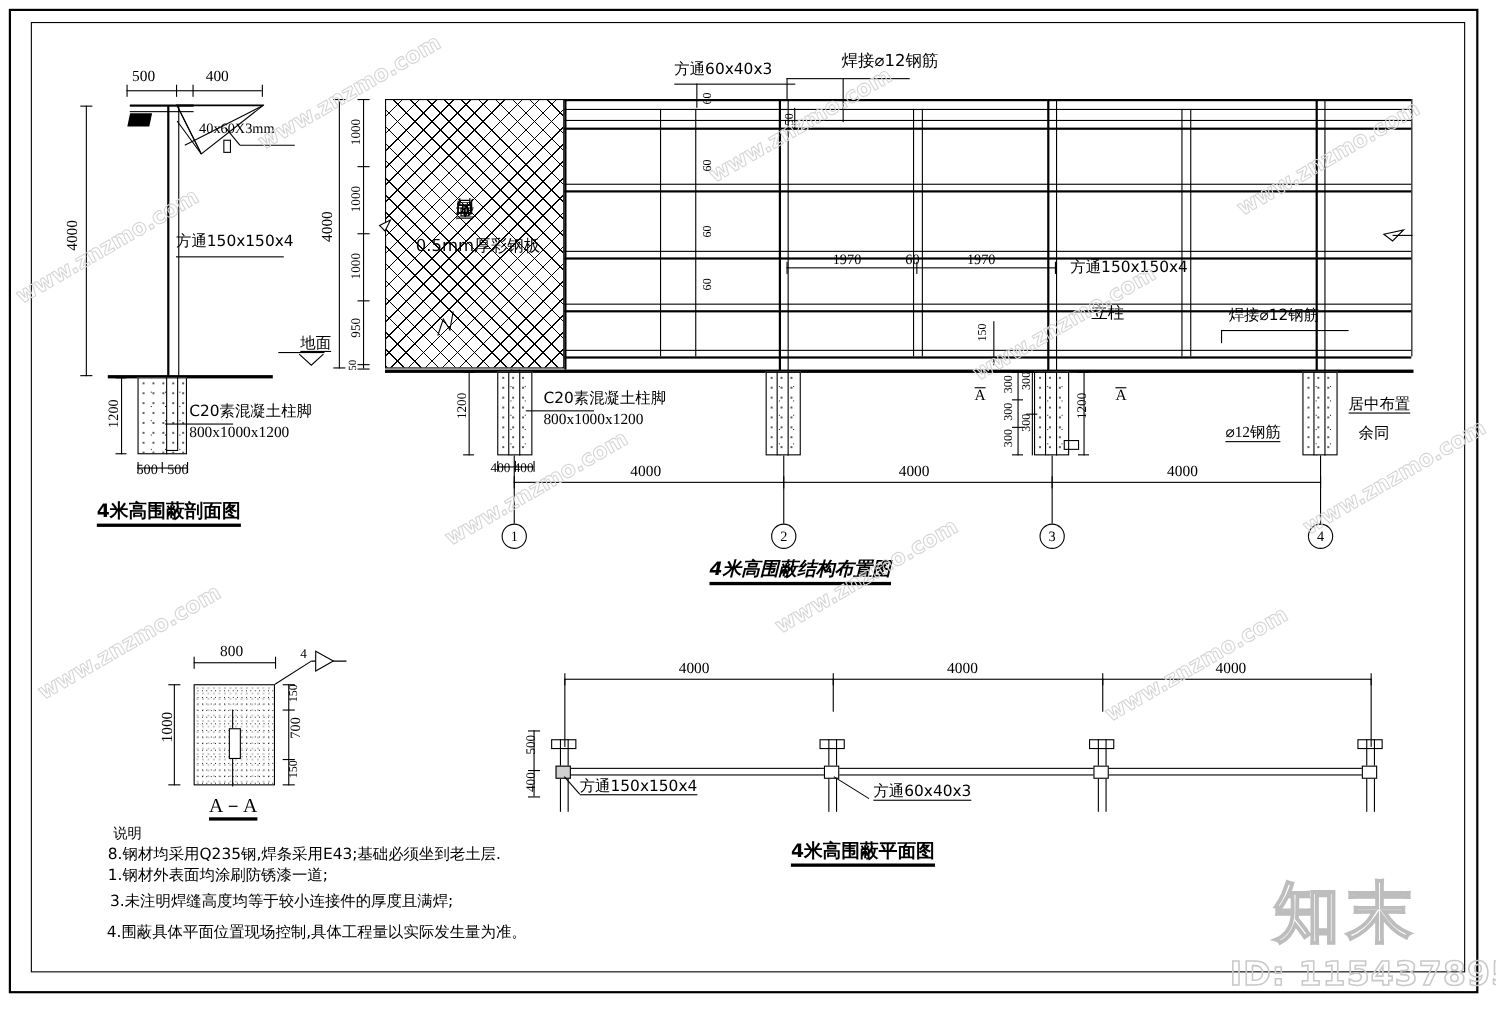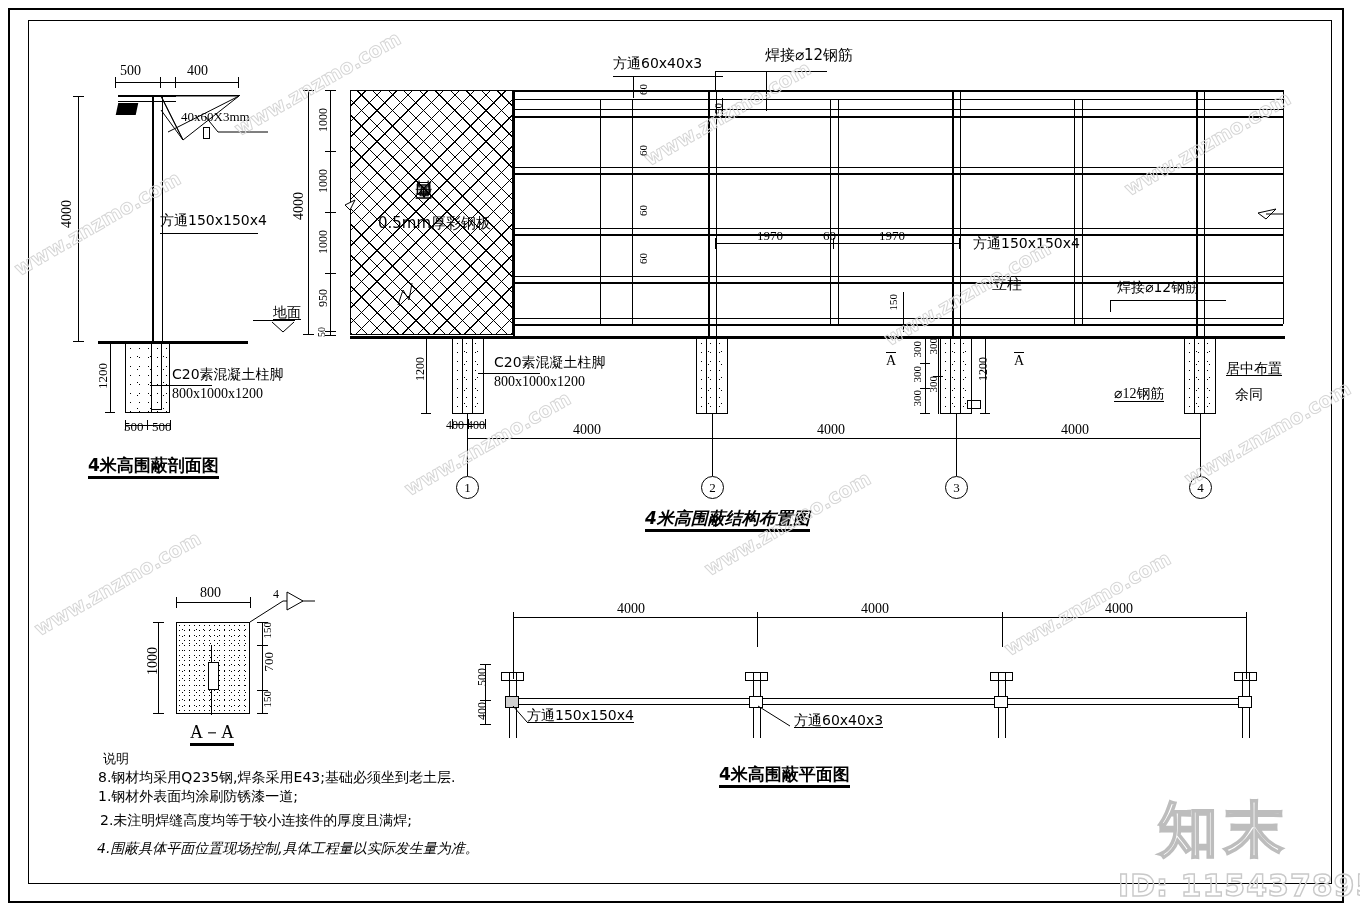--- a/index.html
+++ b/index.html
@@ -431,22 +431,22 @@
     <div class="lbl cn" style="left:527px;top:708px;font-size:14px;border-bottom:1px solid #000;">方通150x150x4</div>
     <div class="lbl cn" style="left:794px;top:713px;font-size:14px;border-bottom:1px solid #000;">方通60x40x3</div>
 
     <div class="lbl cn underline" style="left:719px;top:766px;font-size:17px;font-weight:bold;">4米高围蔽平面图</div>
   </div>
 
   <div>
     <div class="lbl cn" style="left:103px;top:752px;font-size:13px;">说明</div>
     <div class="lbl cn" style="left:98px;top:770px;font-size:14px;">8.钢材均采用Q235钢,焊条采用E43;基础必须坐到老土层.</div>
     <div class="lbl cn" style="left:98px;top:789px;font-size:14px;">1.钢材外表面均涂刷防锈漆一道;</div>
-    <div class="lbl cn" style="left:100px;top:813px;font-size:14px;">2.未注明焊缝高度均等于较小连接件的厚度且满焊;</div>
-    <div class="lbl cn" style="left:97px;top:841px;font-size:14px;font-style:italic;">4.围蔽具体平面位置现场控制,具体工程量以实际发生量为准。</div>
+    <div class="lbl cn" style="left:100px;top:813px;font-size:14px;">3.未注明焊缝高度均等于较小连接件的厚度且满焊;</div>
+    <div class="lbl cn" style="left:97px;top:841px;font-size:14px;">4.围蔽具体平面位置现场控制,具体工程量以实际发生量为准。</div>
   </div>
 
   <div>
     <div class="wm wmrot" style="left:10px;top:260px;font-size:20px;">www.znzmo.com</div>
     <div class="wm wmrot" style="left:30px;top:620px;font-size:20px;">www.znzmo.com</div>
     <div class="wm wmrot" style="left:230px;top:120px;font-size:20px;">www.znzmo.com</div>
     <div class="wm wmrot" style="left:400px;top:480px;font-size:20px;">www.znzmo.com</div>
     <div class="wm wmrot" style="left:640px;top:150px;font-size:20px;">www.znzmo.com</div>
     <div class="wm wmrot" style="left:700px;top:560px;font-size:20px;">www.znzmo.com</div>
     <div class="wm wmrot" style="left:880px;top:330px;font-size:20px;">www.znzmo.com</div>

